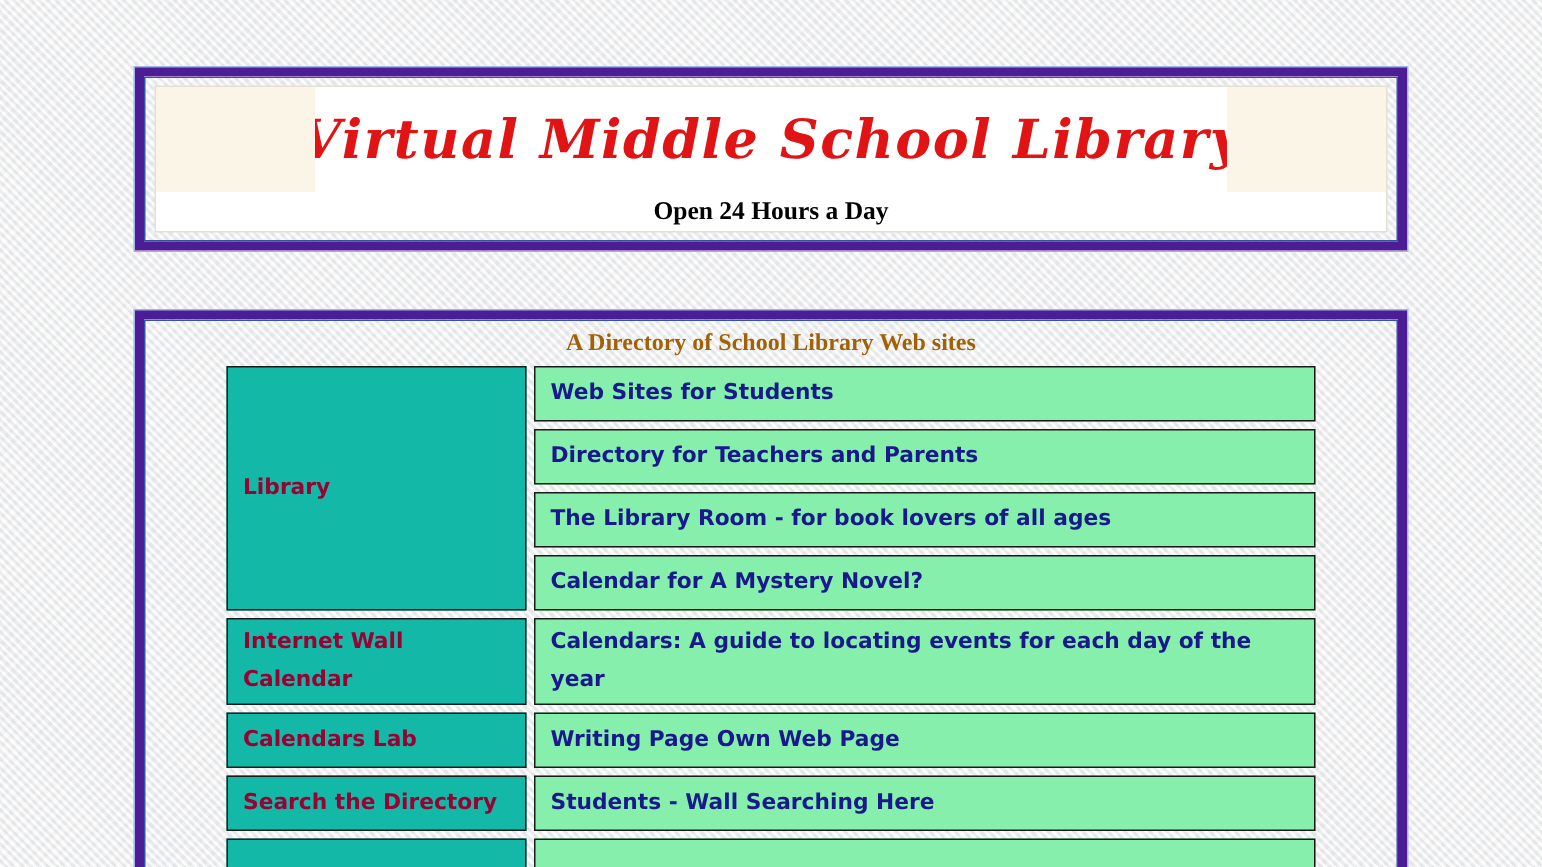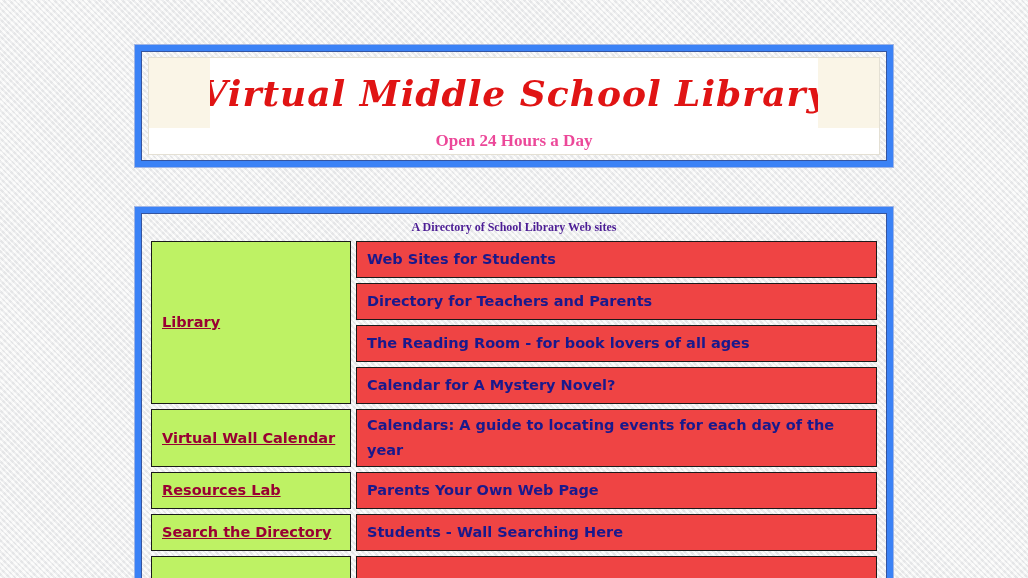--- a/index.html
+++ b/index.html
@@ -13,23 +13,23 @@
     font-family: "DejaVu Sans", sans-serif;
     background-color: #f3f3f2;
     background-image:
       repeating-linear-gradient(45deg, rgba(255,255,255,.55) 0px, rgba(255,255,255,.55) 2px, rgba(208,210,216,.28) 2px, rgba(208,210,216,.28) 4px),
       repeating-linear-gradient(135deg, rgba(255,255,255,.40) 0px, rgba(255,255,255,.40) 3px, rgba(214,216,220,.22) 3px, rgba(214,216,220,.22) 6px);
   }
 
   
   .frame {
     box-sizing: border-box;
-    width: 758px;
+    width: 848px;
     margin: 0 auto;
-    border: 6px solid #3b82f6;
+    border: 6px solid #4c1d95;
     box-shadow: inset 0 0 0 1px #34549f, 0 0 0 1px #9fb4e4;
     background: transparent;
   }
 
   
   .banner-frame {
     margin-top: 45px;
     height: 122px;
     padding: 6px 7px;
   }
@@ -64,61 +64,60 @@
     white-space: nowrap;
   }
   .banner-caption {
     height: 26px;
     background: #ffffff;
     text-align: center;
     line-height: 26px;
     font-family: "Liberation Serif", serif;
     font-weight: bold;
     font-size: 17px;
-    color: #ec4899;
+    color: #000000;
   }
 
   
   .dir-frame {
     margin-top: 40px;
     height: 430px;            
     padding: 3px 4px 12px 4px;
   }
   .dir-heading {
     text-align: center;
     font-family: "Liberation Serif", serif;
     font-weight: bold;
-    font-size: 12px;
-    color: #4c1d95;
+    font-size: 16px;
+    color: #a16207;
     margin: 4px 0 1px 0;
   }
   table.dir-table {
     border-collapse: separate;
     border-spacing: 5px;
     width: 736px;
     margin: 0 auto;
   }
   td {
     border: 1px solid #1a1a1a;
     box-sizing: border-box;
     vertical-align: middle;
     font-weight: bold;
     font-size: 14.5px;
     line-height: 25px;
     padding: 3px 10px;
     height: 37px;
   }
   td.label-cell {
-    background: #bef264;
+    background: #14b8a6;
     color: #990033;
     width: 200px;
-    text-decoration: underline;
   }
   td.link-cell {
-    background: #ef4444;
+    background: #86efac;
     color: #19198c;
     cursor: pointer;
   }
   tr.partial-row td {
     height: 37px;
   }
 </style>
 </head>
 <body>
 
@@ -139,34 +138,34 @@
   <table class="dir-table">
     <tbody>
       <tr>
         <td class="label-cell" rowspan="4">Library</td>
         <td class="link-cell">Web Sites for Students</td>
       </tr>
       <tr>
         <td class="link-cell">Directory for Teachers and Parents</td>
       </tr>
       <tr>
-        <td class="link-cell">The Reading Room - for book lovers of all ages</td>
+        <td class="link-cell">The Library Room - for book lovers of all ages</td>
       </tr>
       <tr>
         <td class="link-cell">Calendar for A Mystery Novel?</td>
       </tr>
 
       <tr>
-        <td class="label-cell">Virtual Wall Calendar</td>
+        <td class="label-cell">Internet Wall Calendar</td>
         <td class="link-cell">Calendars: A guide to locating events for each day of the year</td>
       </tr>
 
       <tr>
-        <td class="label-cell">Resources Lab</td>
-        <td class="link-cell">Parents Your Own Web Page</td>
+        <td class="label-cell">Calendars Lab</td>
+        <td class="link-cell">Writing Page Own Web Page</td>
       </tr>
 
       <tr>
         <td class="label-cell">Search the Directory</td>
         <td class="link-cell">Students - Wall Searching Here</td>
       </tr>
 
       <tr class="partial-row">
         <td class="label-cell"></td>
         <td class="link-cell"></td>

